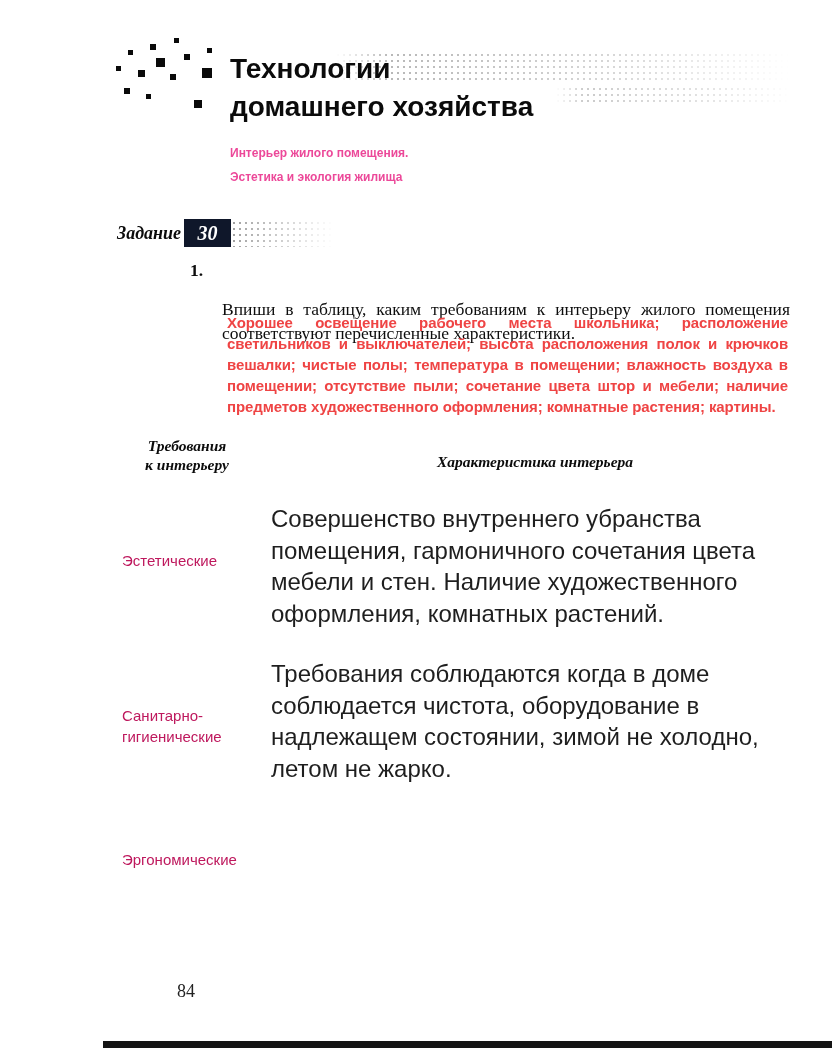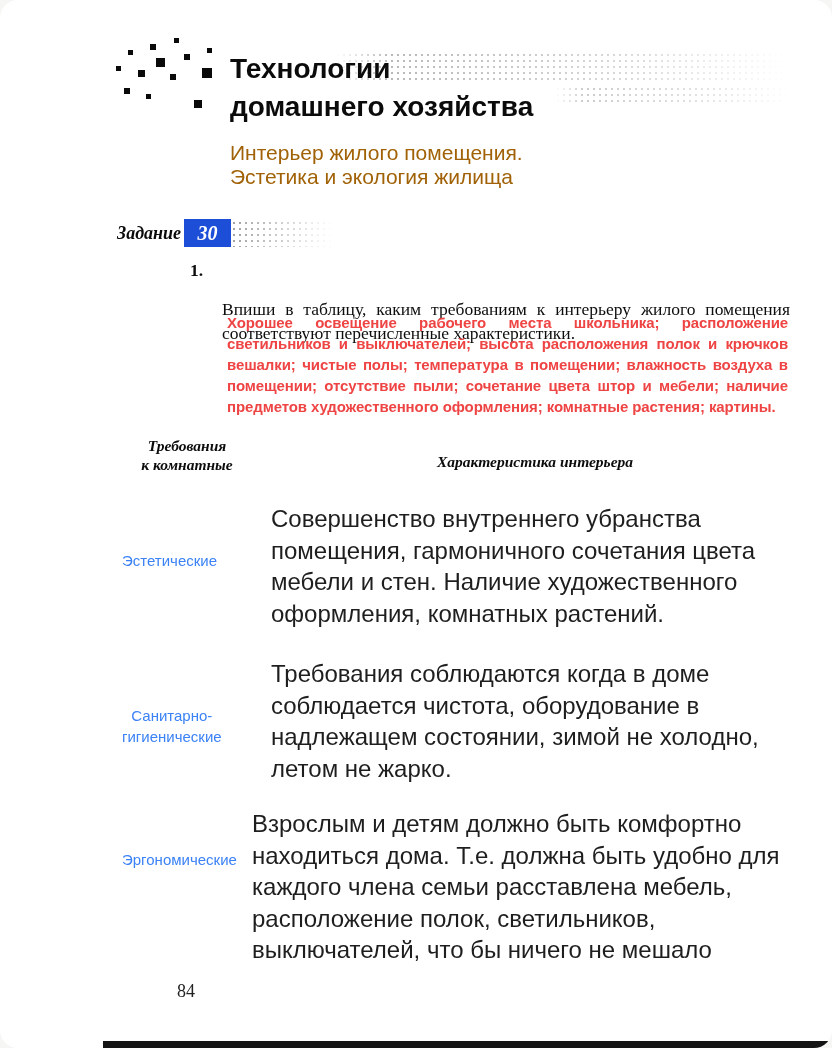--- a/index.html
+++ b/index.html
@@ -1,21 +1,21 @@
 <!DOCTYPE html>
 <html><head>
 <meta charset="utf-8">
 <style>
   * { margin:0; padding:0; box-sizing:border-box; }
   html, body { width:832px; height:1048px; overflow:hidden; }
   body { background:#f6f6f4; font-family:"Liberation Serif", serif; }
 
   .page {
     position:relative; width:832px; height:1048px;
-    background:#ffffff; color:#111; overflow:hidden;border-radius:18px;
+    background:#ffffff; color:#111; overflow:hidden;
   }
 
   
   .halftone {
     position:absolute;
     background-image: radial-gradient(circle, #8f8f8f 1.3px, transparent 1.45px);
     background-size:6px 6px;
   }
   .fade-right {
     -webkit-mask-image: linear-gradient(to right, rgba(0,0,0,.95), transparent);
@@ -32,31 +32,31 @@
   .deco-dots { position:absolute; left:112px; top:36px; }
 
   .chapter-title {
     position:absolute; left:230px; top:50px;
     font-family:"Liberation Sans", sans-serif;
     font-weight:bold; font-size:28px; line-height:38px; color:#0b0b0b;
   }
   .section-subtitle {
     position:absolute; left:230px; top:141px;
     font-family:"Liberation Sans", sans-serif;
-    font-weight:normal; font-size:21px; line-height:24px; color:#a16207;
+    font-weight:bold; font-size:12px; line-height:24px; color:#ec4899;
     white-space:pre-line;
   }
 
   .task-label {
     position:absolute; left:117px; top:223px;
     font-style:italic; font-weight:bold; font-size:18px; color:#0b0b0b;
   }
   .task-number-box {
     position:absolute; left:184px; top:219px; width:47px; height:28px;
-    background:#1d4ed8; color:#ffffff;
+    background:#0f172a; color:#ffffff;
     display:flex; align-items:center; justify-content:center;
     font-weight:bold; font-style:italic; font-size:20px;
   }
 
   .task-item {
     position:absolute; left:190px; top:258px; width:600px;
     display:flex; font-size:17.5px; line-height:24px; color:#0d0d0d;
   }
   .task-item .num { width:32px; font-weight:bold; flex:0 0 32px; }
   .task-item .text { width:568px; text-align:justify;margin-top:39px; }
@@ -72,21 +72,21 @@
     position:absolute;
     font-style:italic; font-weight:bold; font-size:15.5px; line-height:19px;
     text-align:center; color:#0c0c0c; white-space:pre-line;
   }
   .col-header.req  { left:112px; top:436px; width:150px; }
   .col-header.char { left:310px; top:452px; width:450px; }
 
   .row-label {
     position:absolute; left:122px;
     font-family:"Liberation Sans", sans-serif;
-    font-size:15px; line-height:21px; color:#3b82f6; white-space:pre-line;text-align:center;
+    font-size:15px; line-height:21px; color:#be185d; white-space:pre-line;
   }
   .row-label.r1 { top:550px; }
   .row-label.r2 { top:705px; }
   .row-label.r3 { top:849px; }
 
   .answer {
     position:absolute;
     font-family:"Liberation Sans", sans-serif;
     font-size:24px; line-height:31.5px; color:#1e1e1e;margin-top:17px;
   }
@@ -145,29 +145,28 @@
   <div class="halftone fade-right band30"></div>
 
   <div class="task-item">
     <span class="num">1.</span>
     <div class="text">Впиши в таблицу, каким требованиям к интерьеру жилого помещения соответствуют перечисленные характеристики.</div>
   </div>
 
   <div class="word-bank">Хорошее освещение рабочего места школьника; расположение светильников и выключателей; высота расположения полок и крючков вешалки; чистые полы; температура в помещении; влажность воздуха в помещении; отсутствие пыли; сочетание цвета штор и мебели; наличие предметов художественного оформления; комнатные растения; картины.</div>
 
   <div class="col-header req">Требования
-к комнатные</div>
+к интерьеру</div>
   <div class="col-header char">Характеристика интерьера</div>
 
   <div class="row-label r1">Эстетические</div>
   <div class="answer a1">Совершенство внутреннего убранства помещения, гармоничного сочетания цвета мебели и стен. Наличие художественного оформления, комнатных растений.</div>
 
   <div class="row-label r2">Санитарно-
 гигиенические</div>
   <div class="answer a2">Требования соблюдаются когда в доме соблюдается чистота, оборудование в надлежащем состоянии, зимой не холодно, летом не жарко.</div>
 
   <div class="row-label r3">Эргономические</div>
-  <div class="answer a3">Взрослым и детям должно быть комфортно находиться дома. Т.е. должна быть удобно для каждого члена семьи расставлена мебель, расположение полок, светильников, выключателей, что бы ничего не мешало</div>
 
   <div class="page-number">84</div>
   <div class="bottom-bar"></div>
 
 </div>
 
 </body></html>

